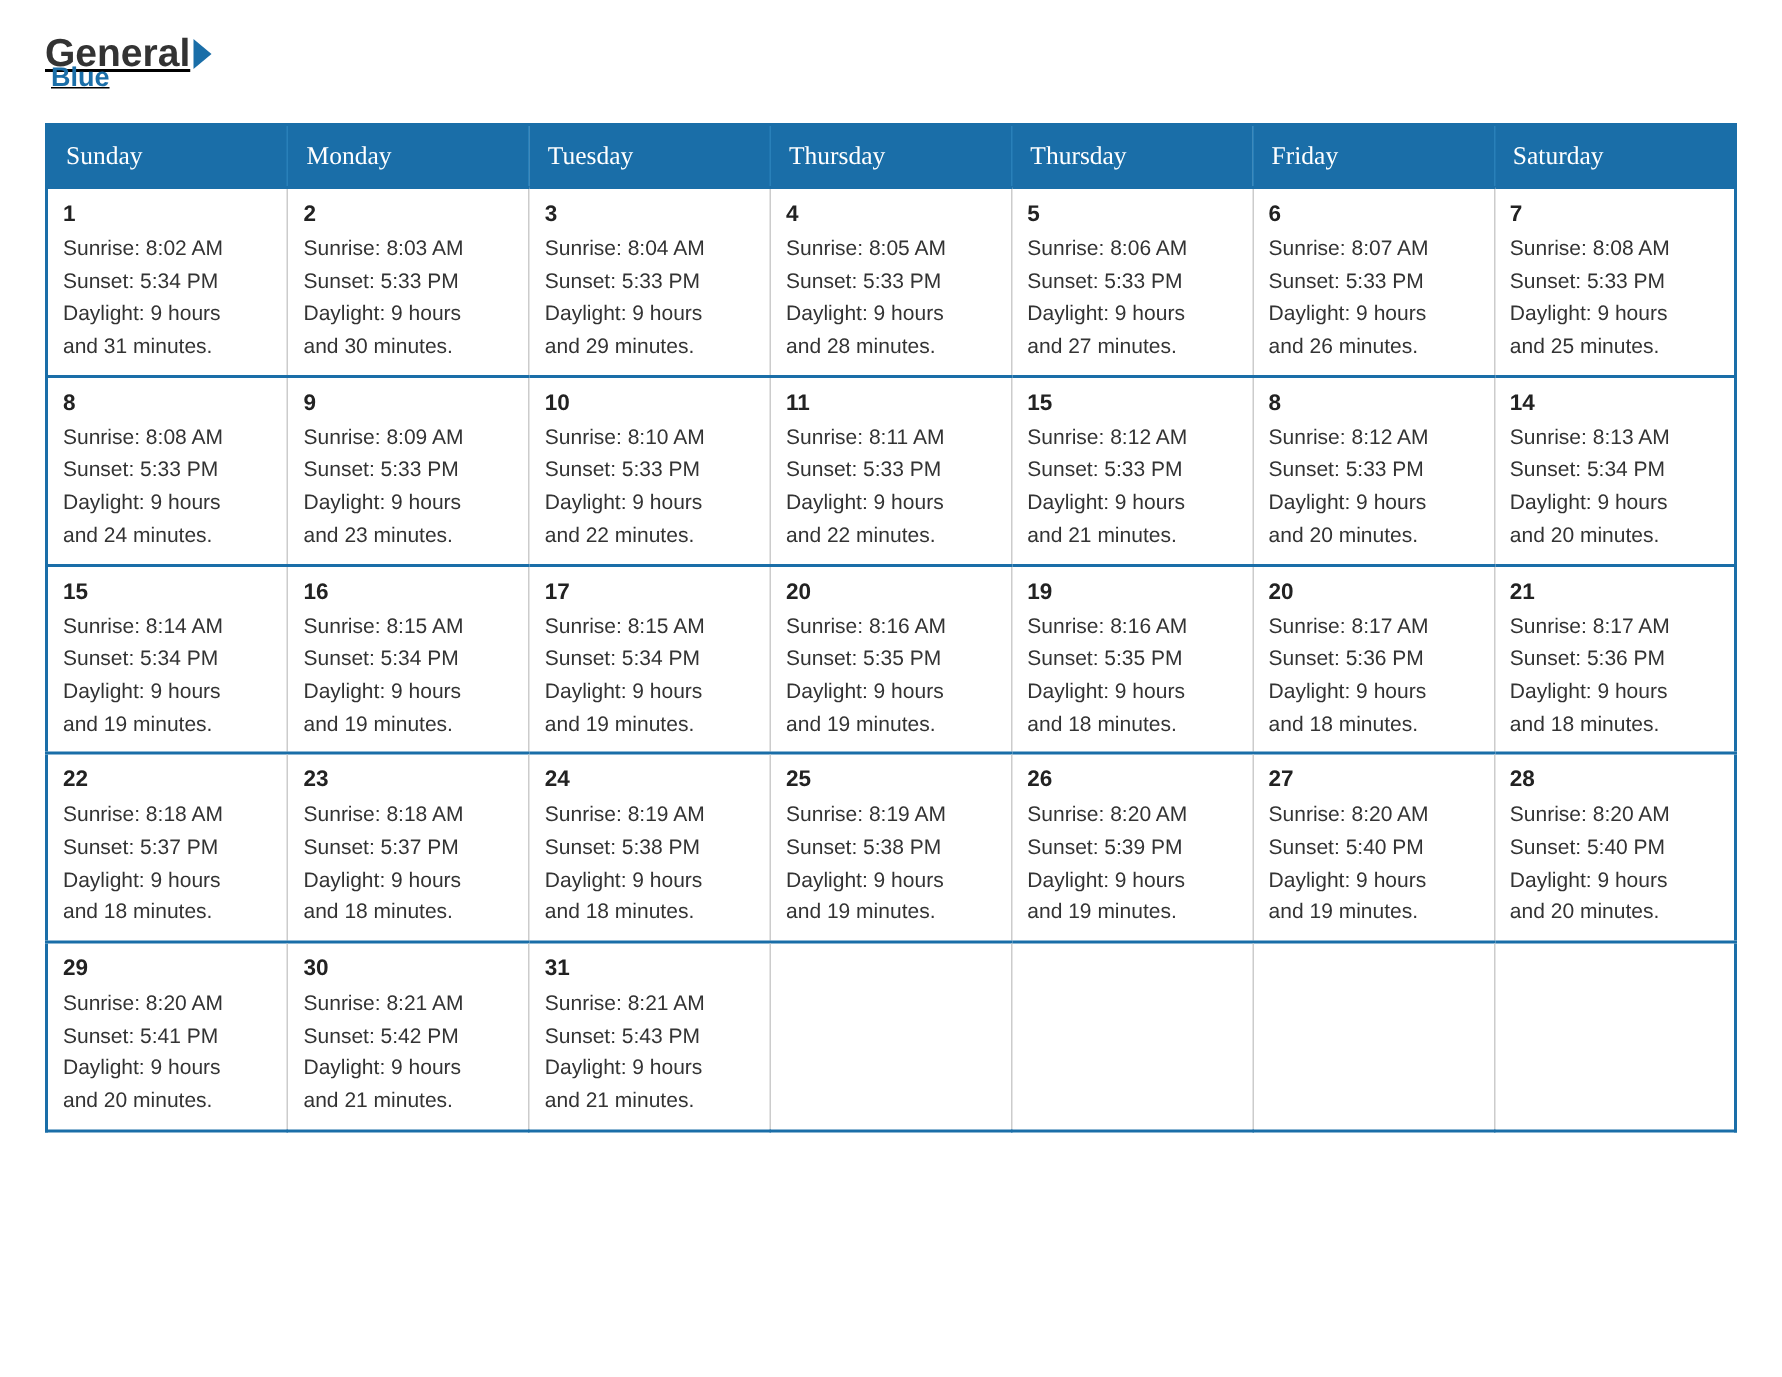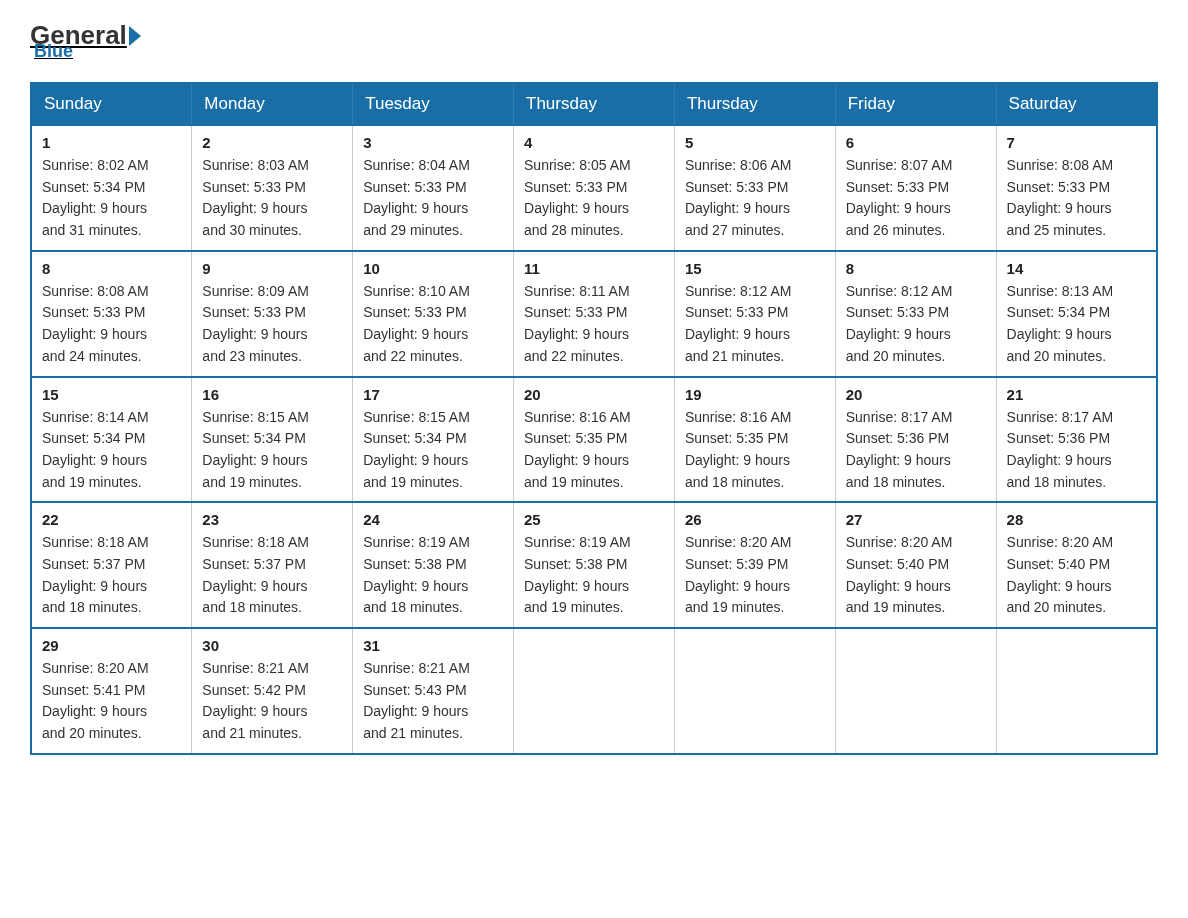--- a/index.html
+++ b/index.html
@@ -58,20 +58,21 @@
       border: 2px solid #1a6ea8;
     }
     .calendar thead tr th {
       background-color: #1a6ea8;
       color: #fff;
       padding: 10px 12px;
       font-size: 17px;
       font-weight: normal;
       text-align: left;
       border-right: 1px solid #2980b9;
+      font-family: Liberation Serif, serif;
     }
     .calendar thead tr th:last-child { border-right: none; margin-top: 12px; }
     .calendar tbody tr td {
       vertical-align: top;
       padding: 8px 10px;
       border-top: 2px solid #1a6ea8;
       border-right: 1px solid #ccc;
       font-size: 13.5px;
       color: #333;
       width: 14.28%;

